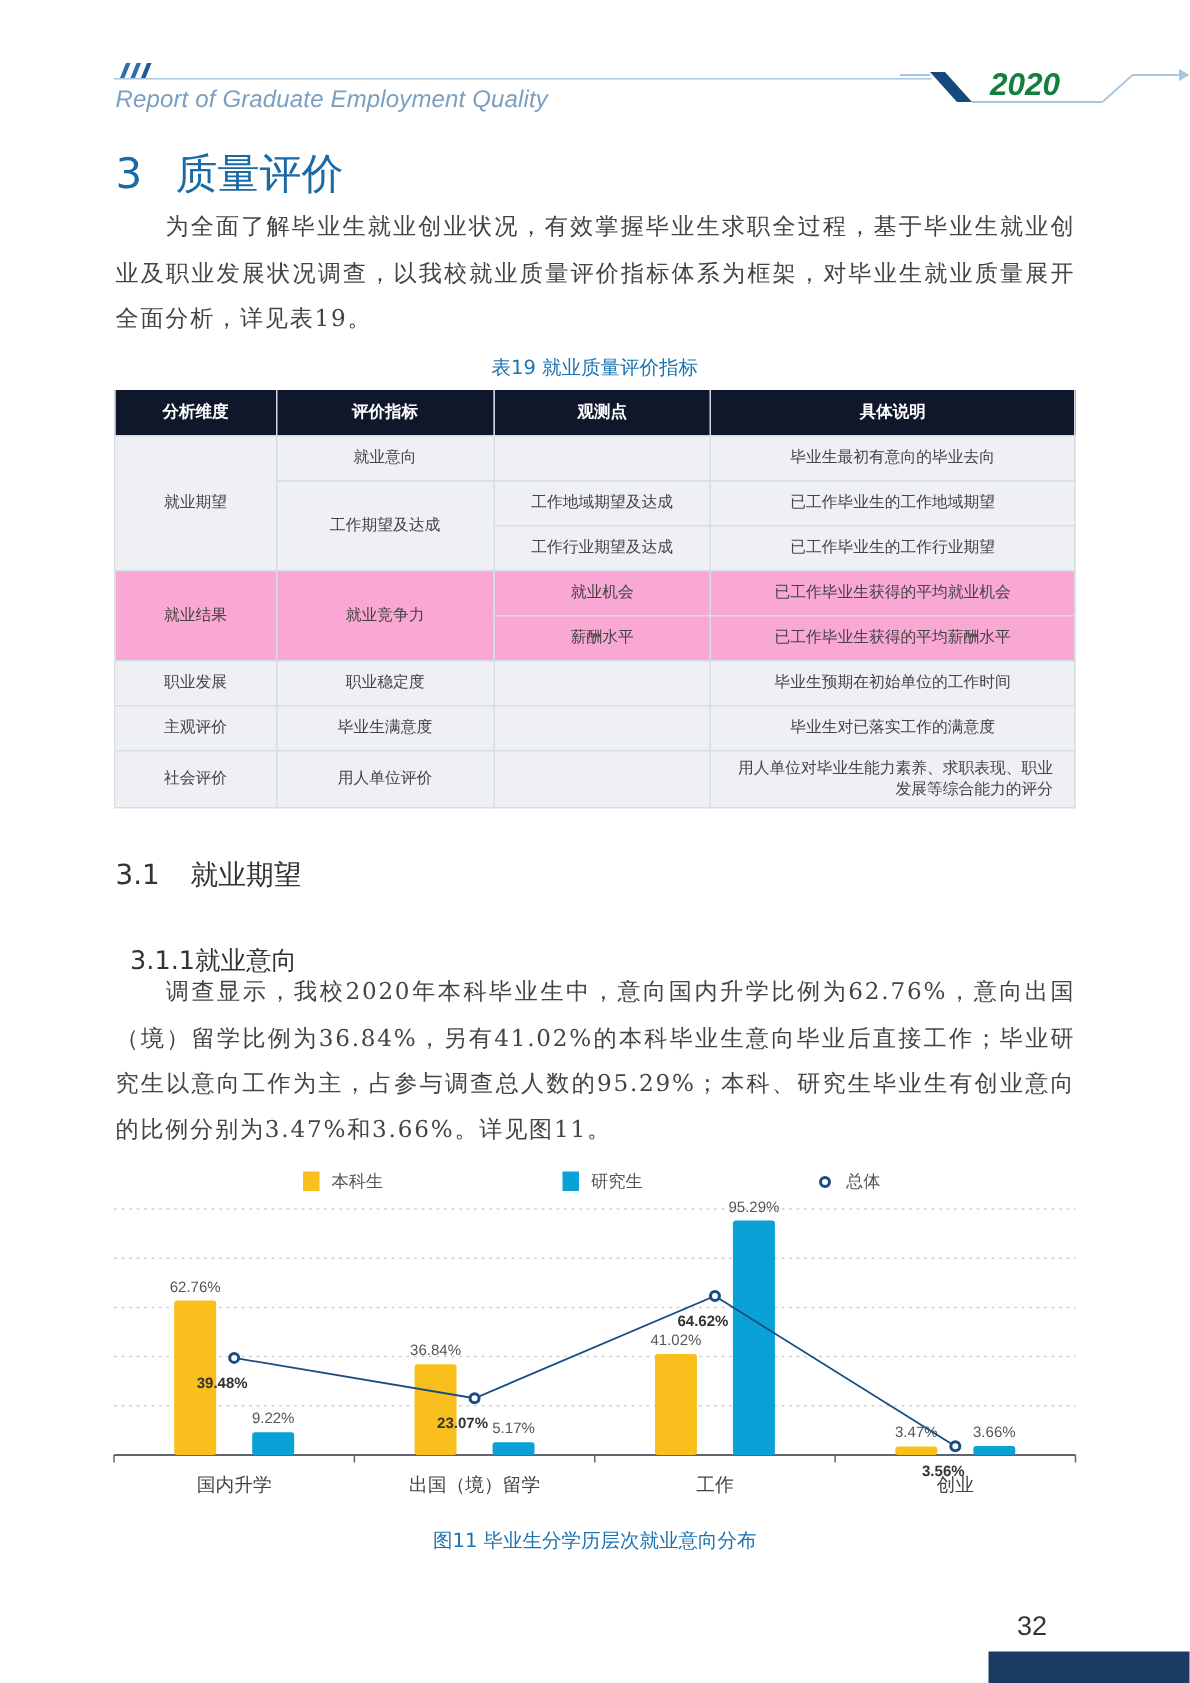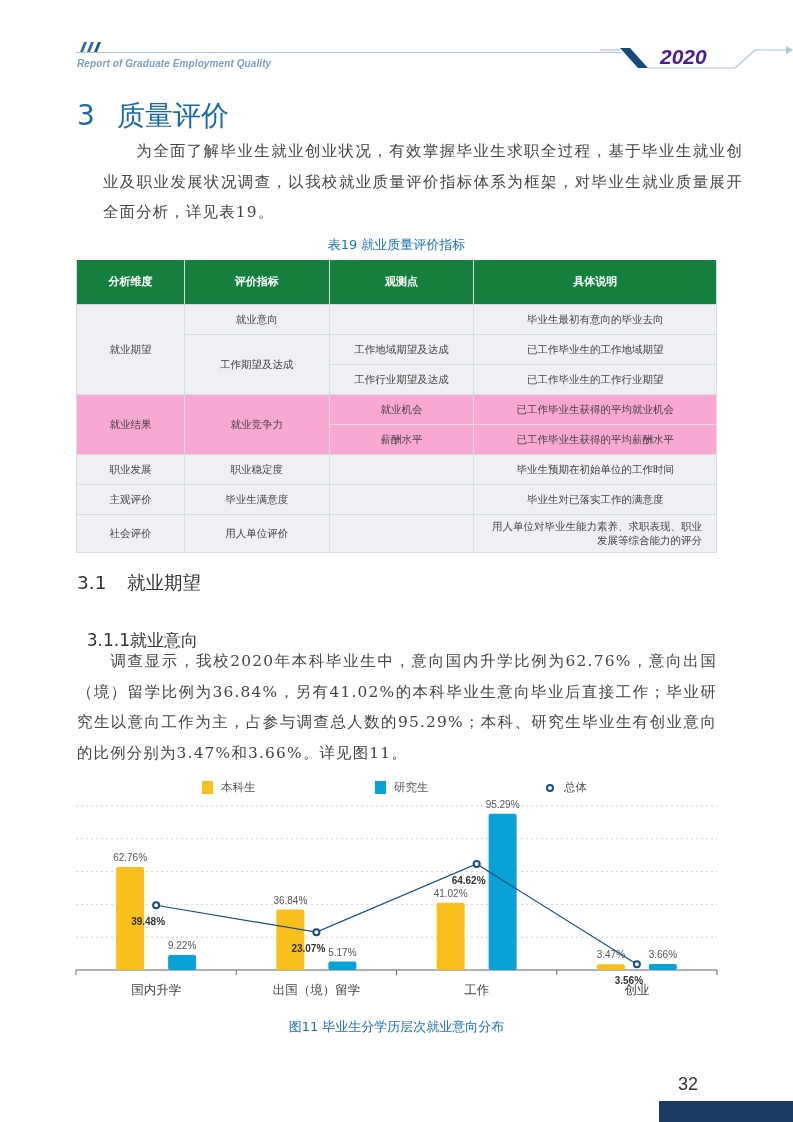--- a/index.html
+++ b/index.html
@@ -1,32 +1,32 @@
 <!DOCTYPE html>
 <html><head>
 <meta charset="utf-8">
 <style>
   * { box-sizing: border-box; margin: 0; padding: 0; }
   html, body { width: 793px; height: 1122px; background: #ffffff; }
   body { position: relative; overflow: hidden; font-family: "DejaVu Sans", "Liberation Sans", sans-serif; color: #333; }
 
   .hdr-slashes { position: absolute; left: 76px; top: 41px; }
   .hdr-line { position: absolute; left: 76px; top: 52px; width: 545px; height: 1px; background: #a9c6e0; }
-  .hdr-sub { position: absolute; left: 77px; top: 58px; font-family: "Liberation Sans", sans-serif; font-style: italic; font-size: 10px; color: #7c9fbf; letter-spacing: 0.1px; font-weight: bold; }
+  .hdr-sub { position: absolute; left: 77px; top: 58px; font-family: "Liberation Sans", sans-serif; font-style: italic; font-size: 16px; color: #7c9fbf; letter-spacing: 0.1px; }
   .hdr-right { position: absolute; left: 600px; top: 38px; }
-  .hdr-year { position: absolute; left: 660px; top: 45px; font-family: "Liberation Sans", sans-serif; font-weight: bold; font-style: italic; font-size: 21px; color: #4c1d95; text-align: right; }
+  .hdr-year { position: absolute; left: 660px; top: 45px; font-family: "Liberation Sans", sans-serif; font-weight: bold; font-style: italic; font-size: 21px; color: #15803d; text-align: right; }
 
   .h1 { position: absolute; left: 77px; top: 97px; font-size: 28px; color: #1a6aa6; }
   .h1 .num { display: inline-block; width: 40px; }
   .para { position: absolute; left: 77px; width: 640px; font-family: "DejaVu Serif", "Liberation Serif", serif; font-size: 15.4px; line-height: 30.5px; color: #444; letter-spacing: 1.2px; text-align: justify; }
   .para .indent { display: inline-block; width: 33px; }
 
   .tbl-caption { position: absolute; left: 76px; width: 641px; top: 236px; text-align: center; font-size: 13px; color: #1a72b0; }
   table.ind { position: absolute; left: 76px; top: 260px; width: 641px; border-collapse: collapse; font-size: 10.5px; color: #444; }
-  table.ind th { background: #15803d; color: #fff; font-weight: bold; font-size: 11px; height: 44px; border: 1px solid #d4d9e0; border-top: none; margin-left: 24px; }
+  table.ind th { background: #0f172a; color: #fff; font-weight: bold; font-size: 11px; height: 30px; border: 1px solid #d4d9e0; border-top: none; margin-left: 24px; }
   table.ind td { text-align: center; border: 1px solid #d8dde4; height: 30px; padding: 0 4px; line-height: 14px; }
   table.ind tr.g td { background: #eff0f4; }
   table.ind tr.w td { background: #f9a8d4; }
   table.ind tr.tall td { height: 38px; }
 
   .h2 { position: absolute; left: 77px; top: 570px; font-size: 18.5px; color: #333; }
   .h2 .num { display: inline-block; width: 50px; }
   .h3 { position: absolute; left: 77px; top: 629px; font-size: 17px; color: #333; text-align: right; }
   .h3 .num { display: inline-block; width: 53px; }
 
@@ -57,21 +57,21 @@
   <line x1="135" y1="30" x2="155" y2="12" stroke="#a9c6e0" stroke-width="1.2"></line>
   <line x1="155" y1="12" x2="188" y2="12" stroke="#a9c6e0" stroke-width="1.2"></line>
   <polygon points="186,8 193,12 186,16" fill="#a9c6e0"></polygon>
 </svg>
 <div class="hdr-year">2020</div>
 
 <div class="h1">
   <span class="num">3</span><span>质量评价</span>
 </div>
 
-<div class="para" style="top:136px;margin-left:26px;">
+<div class="para" style="top:136px;">
   <span class="indent"></span><span>为全面了解毕业生就业创业状况，有效掌握毕业生求职全过程，基于毕业生就业创业及职业发展状况调查，以我校就业质量评价指标体系为框架，对毕业生就业质量展开全面分析，详见表19。</span>
 </div>
 
 <div class="tbl-caption">表19 就业质量评价指标</div>
 
 <table class="ind">
   <colgroup>
     <col style="width:108px">
       <col style="width:145px">
       <col style="width:145px">

